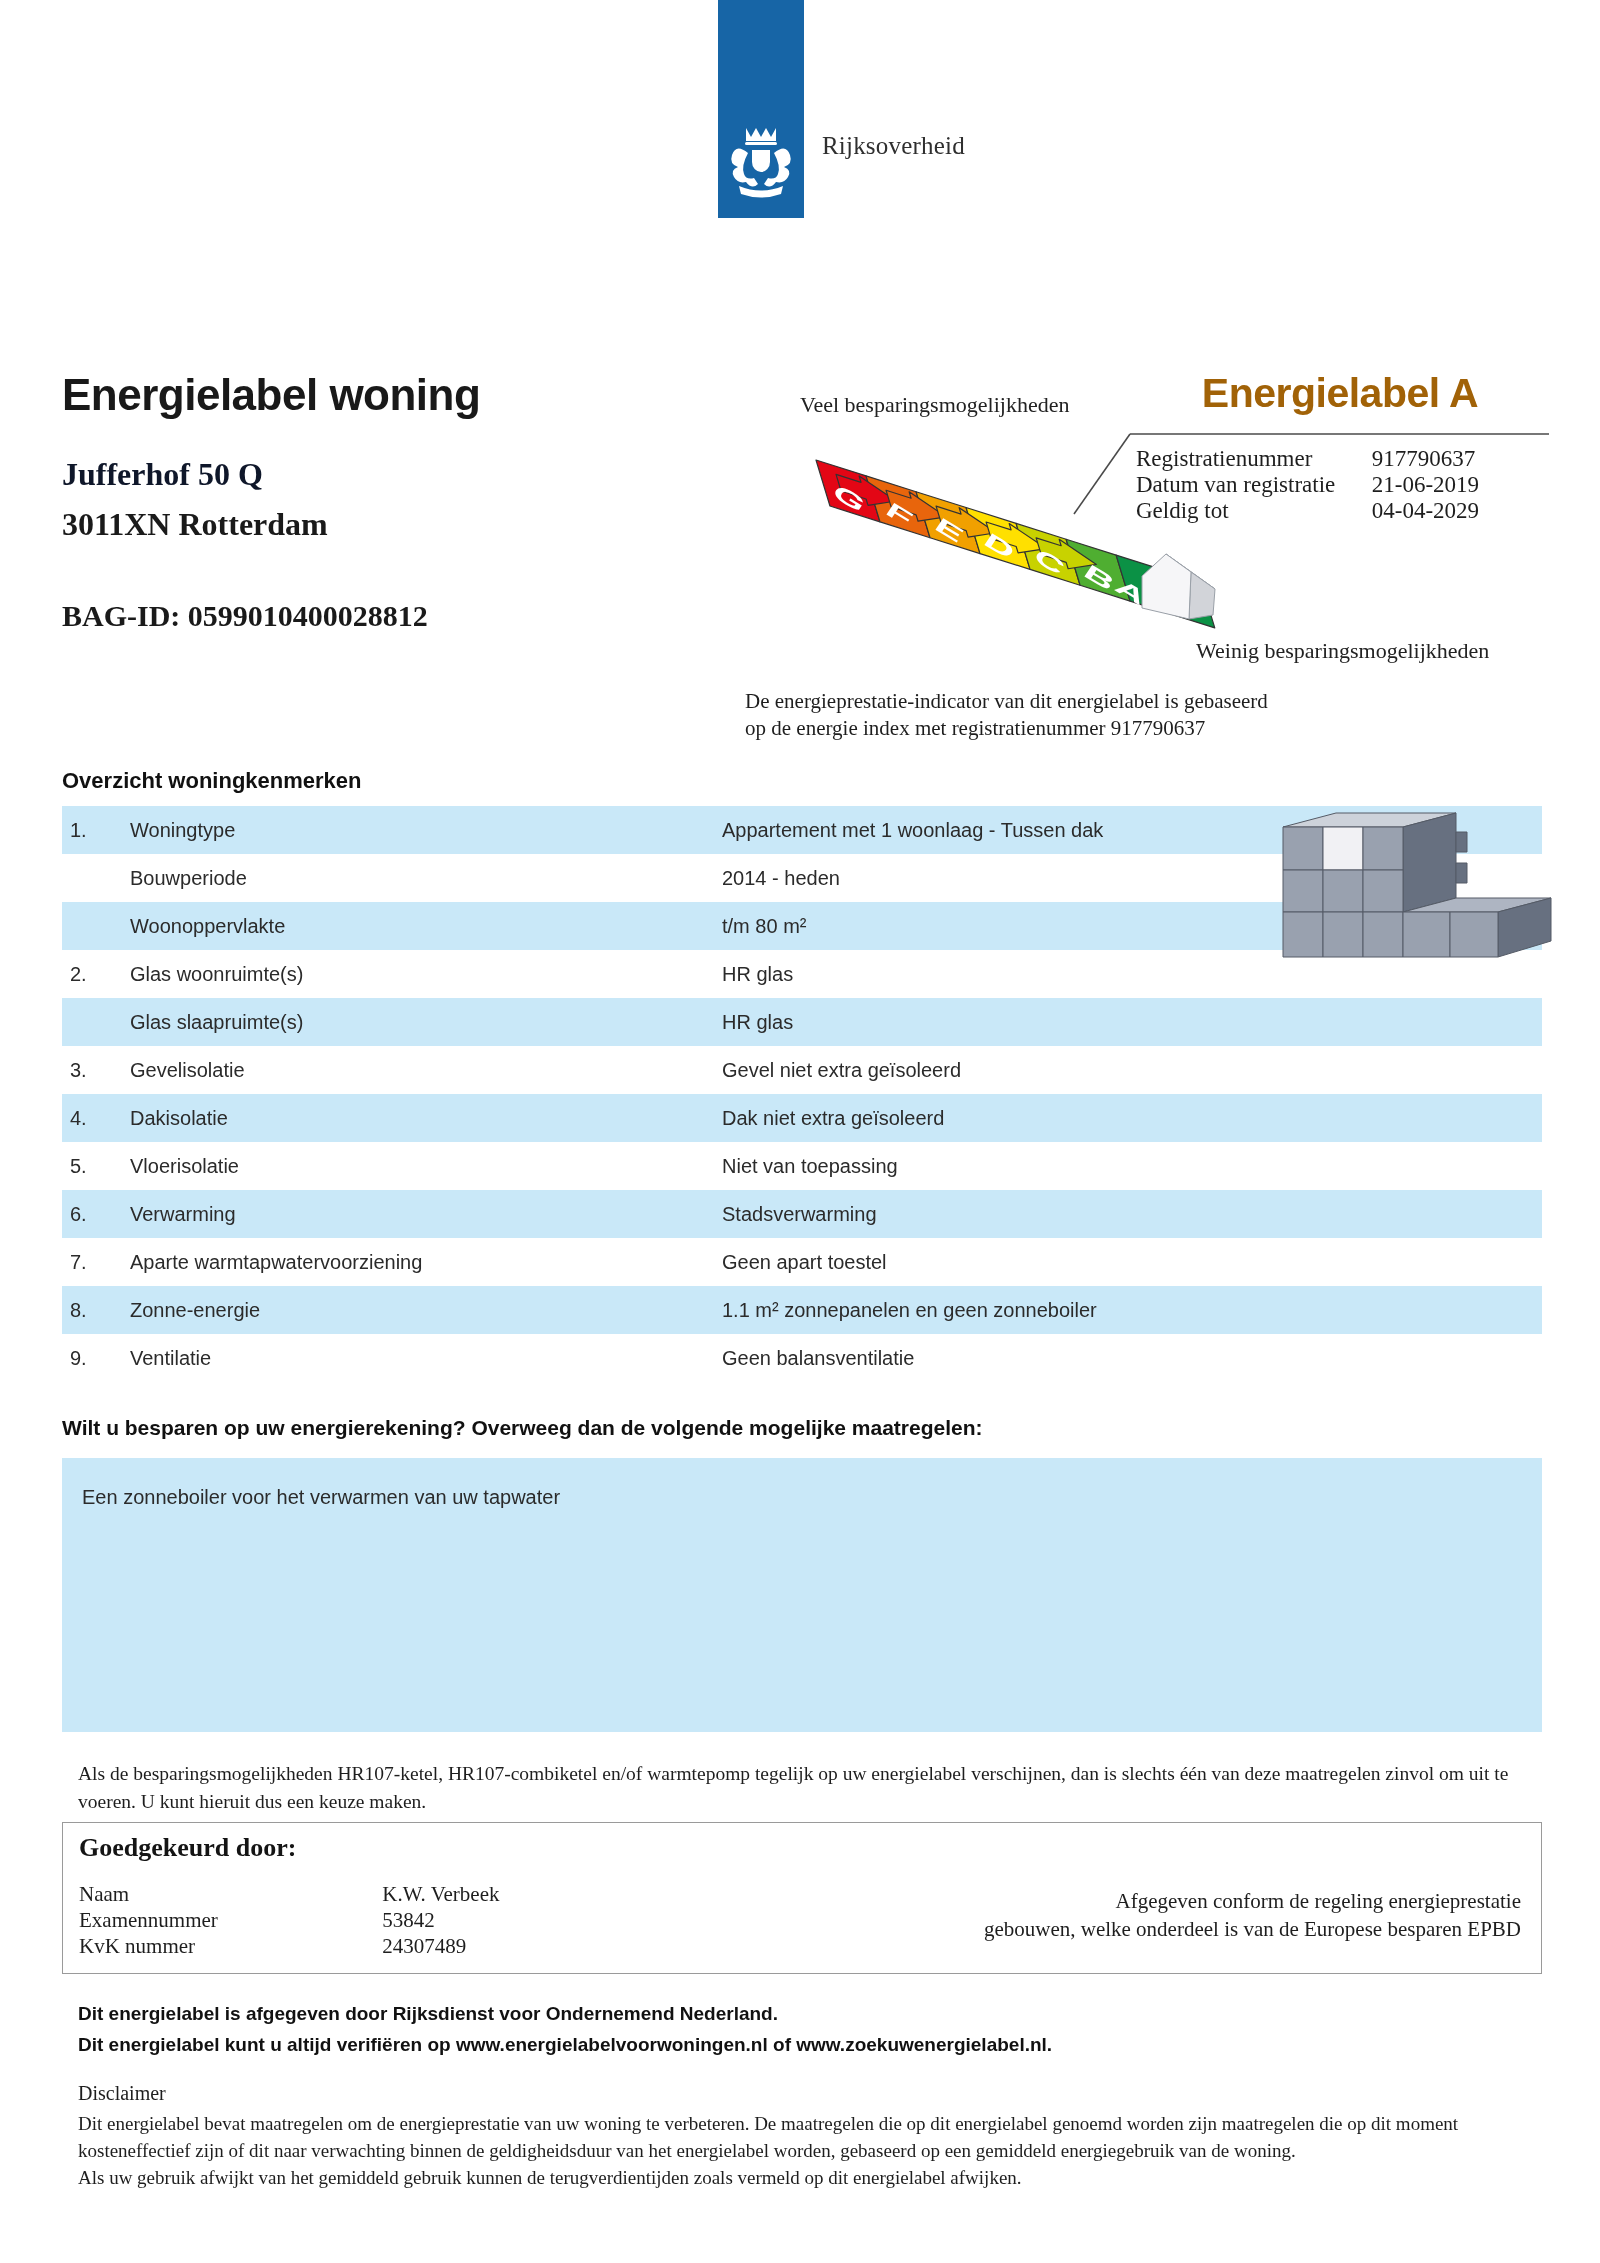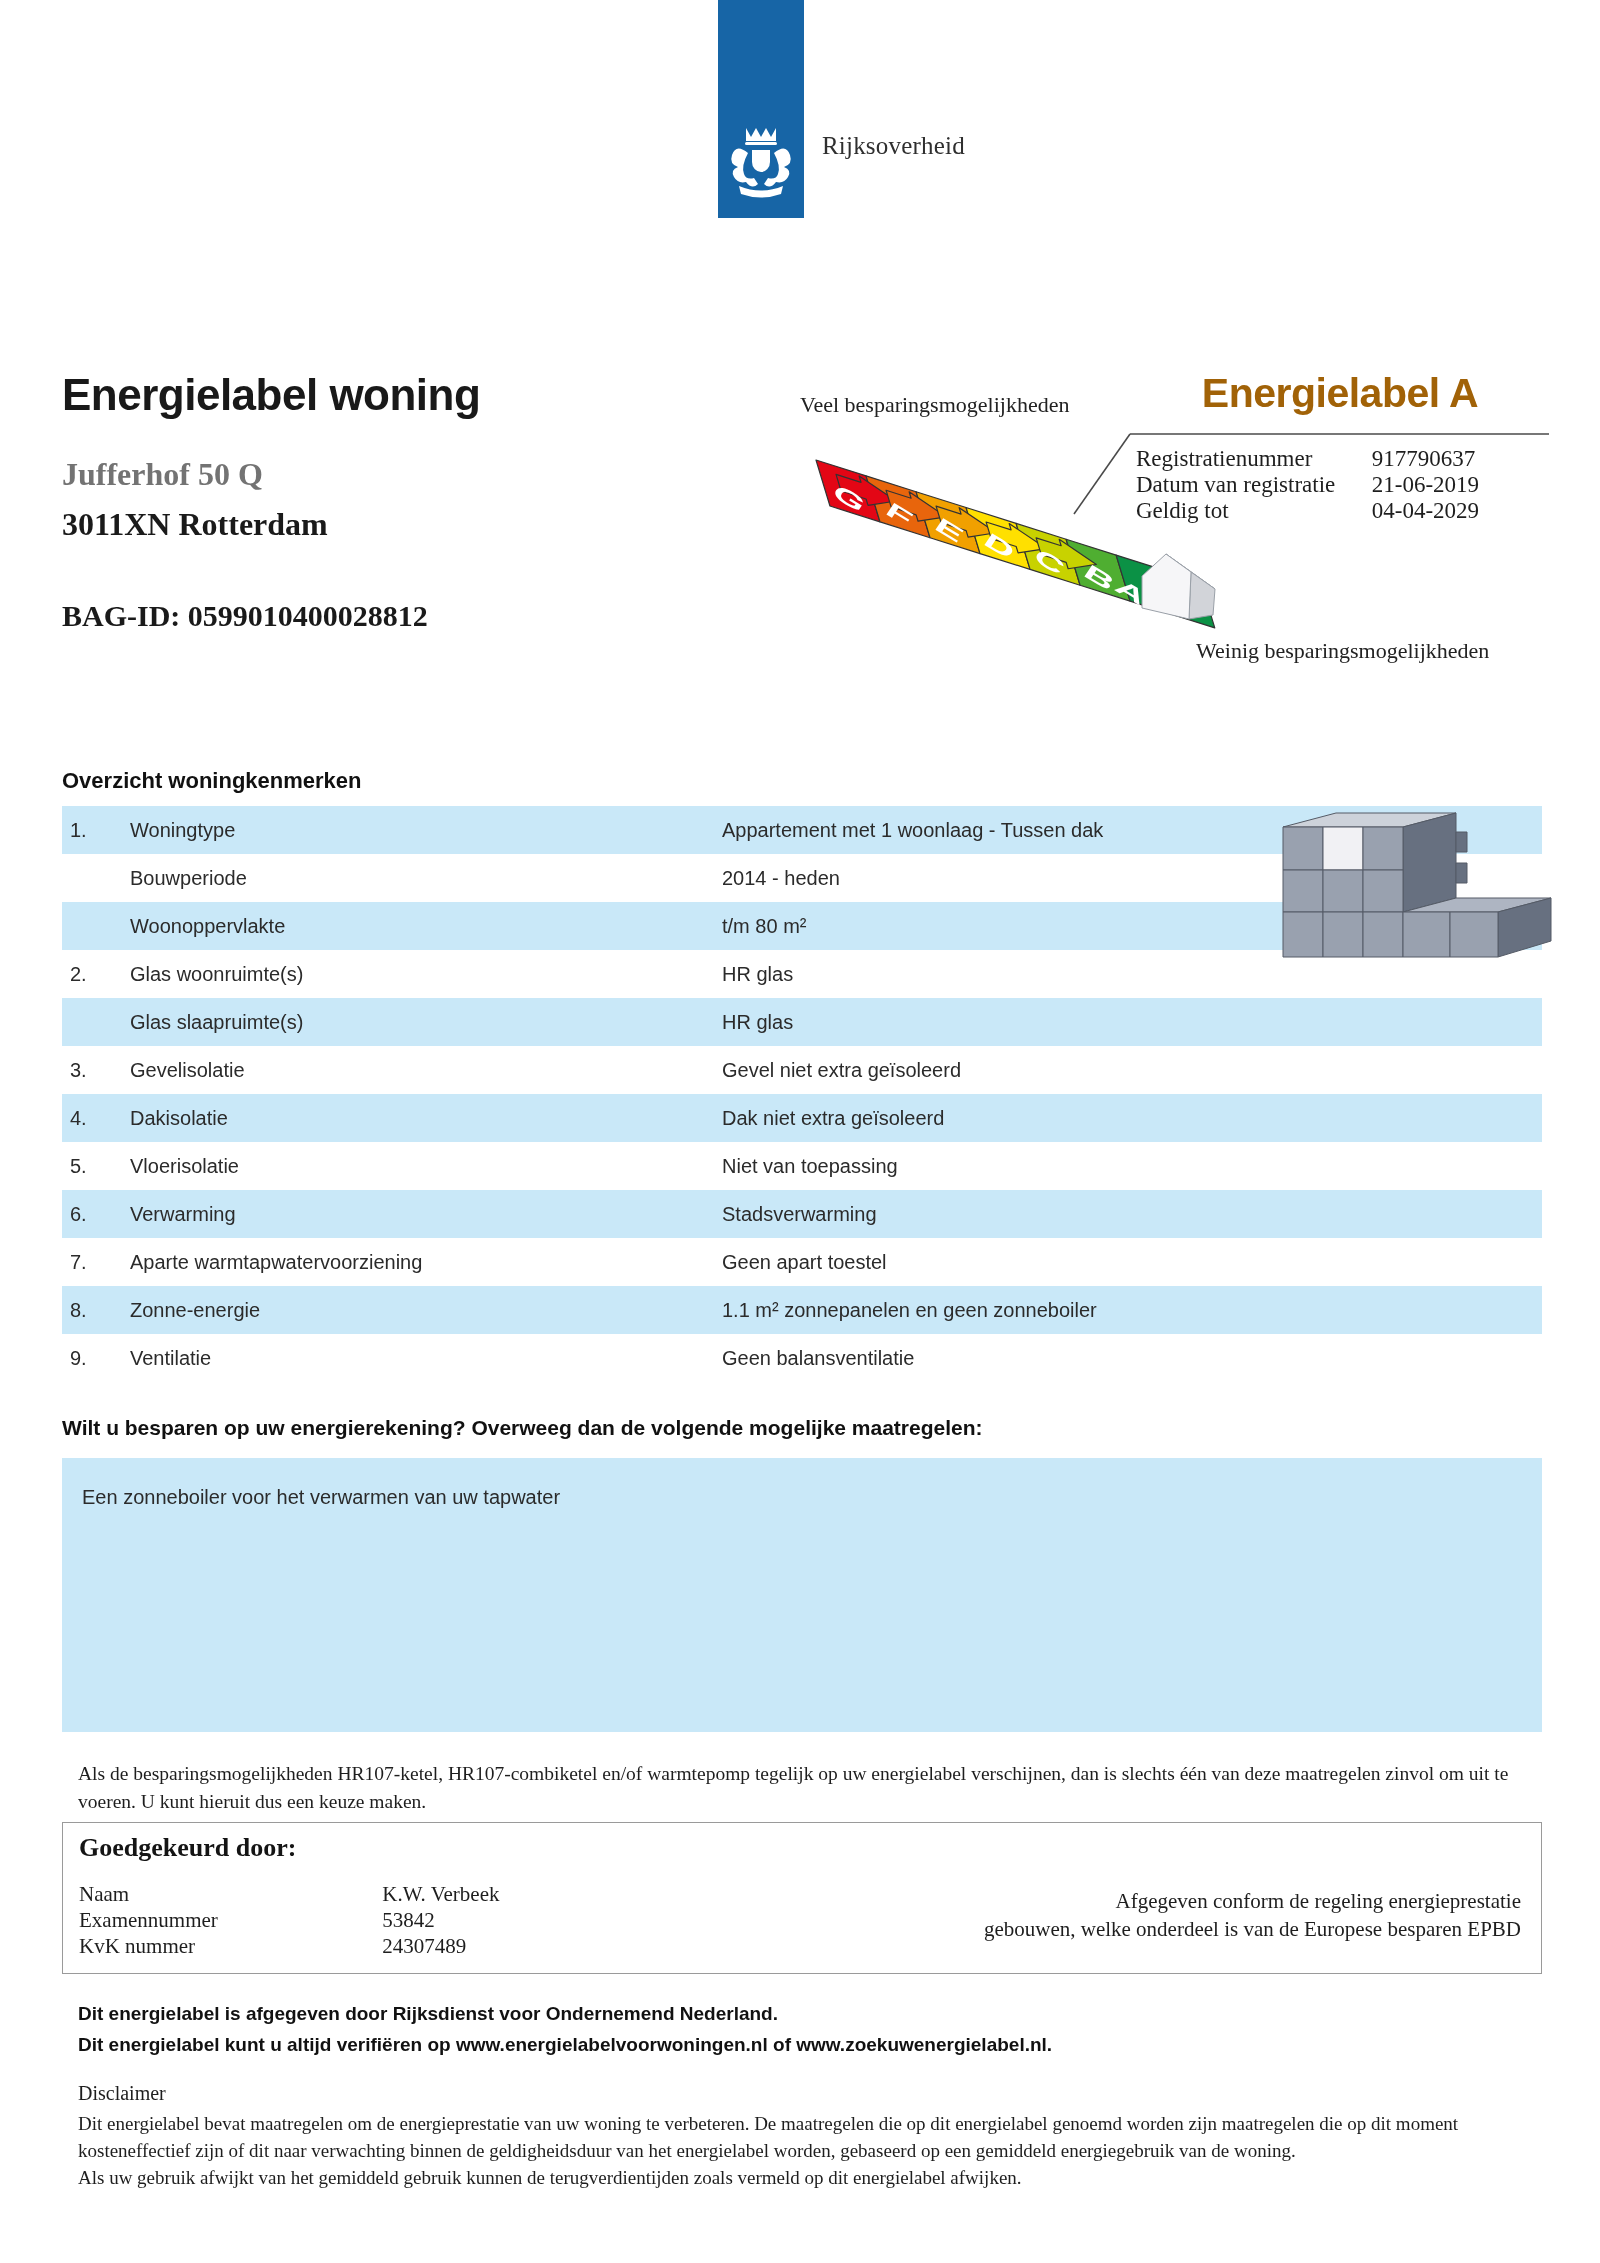--- a/index.html
+++ b/index.html
@@ -8,21 +8,21 @@
   .abs{position:absolute;}
   .serif{font-family:"Liberation Serif",serif;}
   .sans{font-family:"Liberation Sans",sans-serif;}
 
   
   #gov-banner{left:718px;top:0;width:86px;height:218px;background:#1765a6;}
   #brand{left:822px;top:132px;font-size:25px;color:#2f2f2f;letter-spacing:0.2px;}
 
   
   #page-title{left:62px;top:370px;font-size:44px;font-weight:bold;color:#191919;letter-spacing:-0.5px;}
-  #addr1{left:62px;top:456px;font-size:32px;font-weight:bold;color:#737373;}
+  #addr1{left:62px;top:456px;font-size:32px;font-weight:bold;color:#0f172a;}
   #addr2{left:62px;top:506px;font-size:32px;font-weight:bold;color:#1a1a1a;}
   #bag{left:62px;top:599px;font-size:30px;font-weight:bold;color:#1a1a1a;}
 
   
   #veel{left:800px;top:392px;font-size:22px;color:#222;}
   #weinig{left:1196px;top:638px;font-size:22px;color:#222;}
   #label-title{left:1130px;top:370px;width:420px;text-align:center;font-size:41px;font-weight:bold;color:#a16207;letter-spacing:-0.5px;}
   #reg-block{left:1136px;top:446px;font-size:23px;line-height:26px;color:#1e1e1e;}
   .reg-row{white-space:nowrap;}
   .reg-label{display:inline-block;width:230px;}
@@ -133,20 +133,24 @@
     </g>
     <g stroke="#9aa0a8" stroke-width="1" stroke-linejoin="round">
       <polygon points="1166,554 1190,571 1215,589 1191,572" fill="#e6e7eb"></polygon>
       <polygon points="1191,572 1215,589 1213,615 1189,619" fill="#d2d4d9"></polygon>
       <polygon points="1166,554 1191,572 1189,619 1142,608 1142,576" fill="#f6f6f8"></polygon>
     </g>
   </svg>
 
   <div id="weinig" class="abs serif">Weinig besparingsmogelijkheden</div>
 
+  <div id="basis-note" class="abs serif">
+    <div>De energieprestatie-indicator van dit energielabel is gebaseerd</div>
+    <div>op de energie index met registratienummer 917790637</div>
+  </div>
 
   <div id="char-heading" class="abs sans">Overzicht woningkenmerken</div>
   <div id="char-rows" class="abs">
 
       <div class="crow shaded">
         <span class="cnum">1.</span>
         <span class="clabel">Woningtype</span>
         <span class="cvalue">Appartement met 1 woonlaag - Tussen dak</span>
       </div>
 

